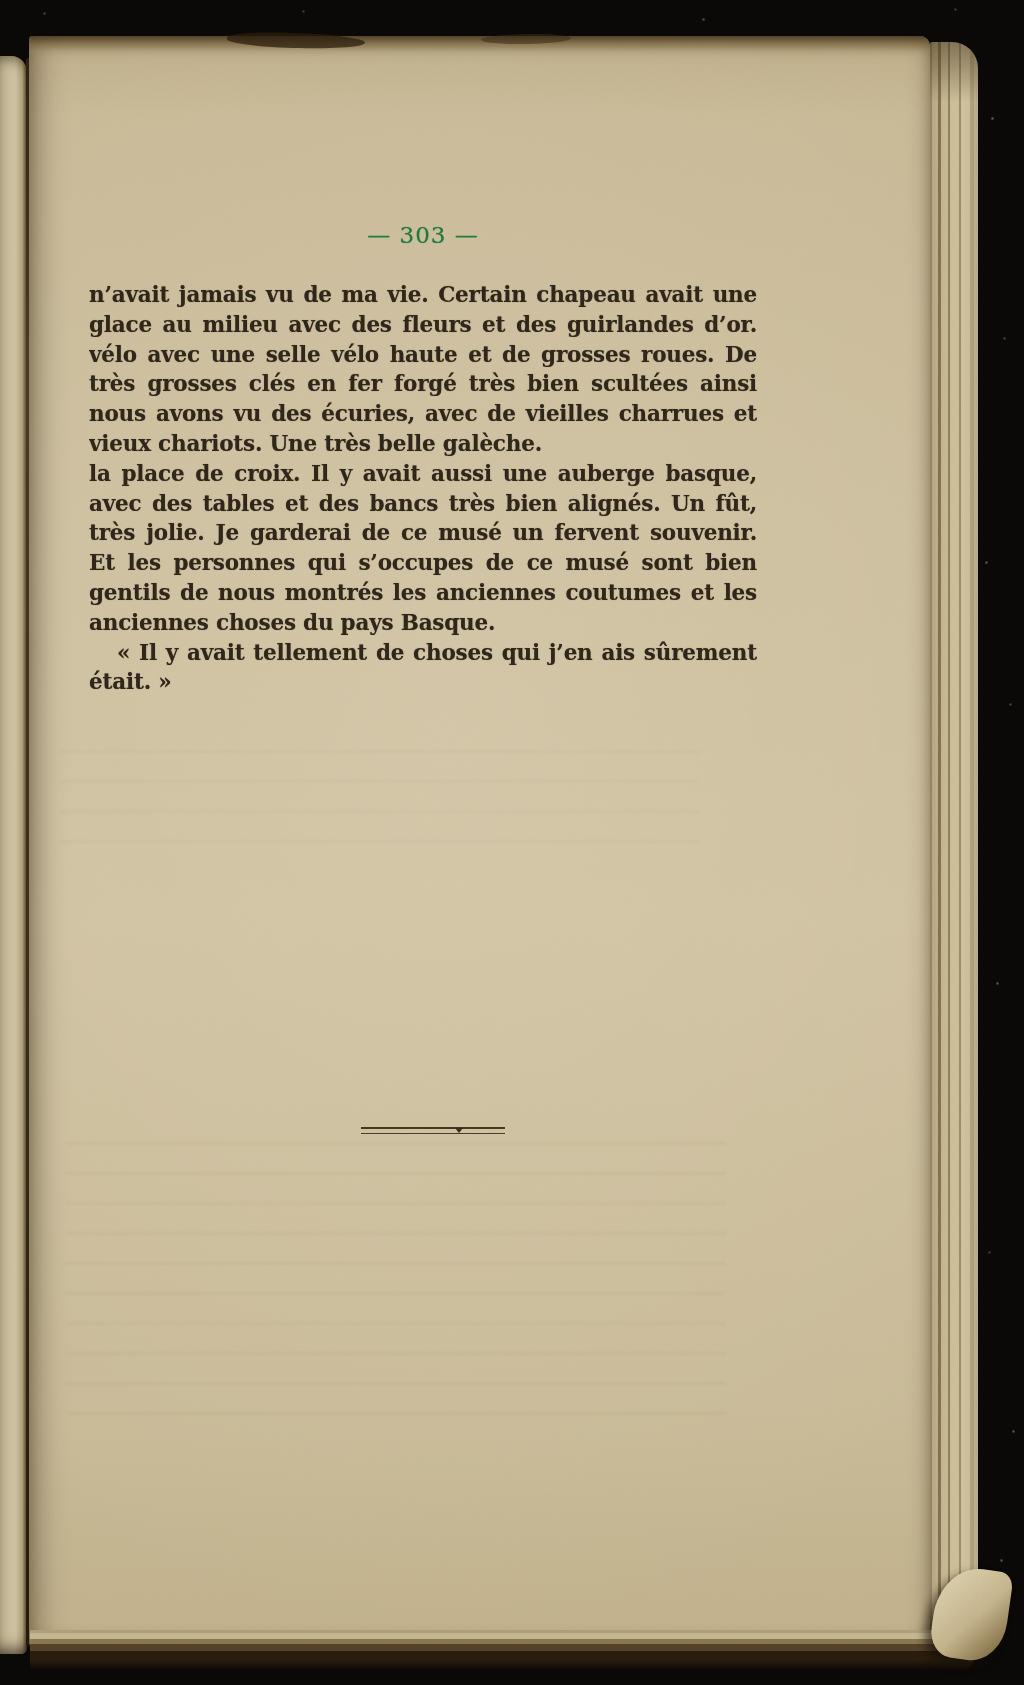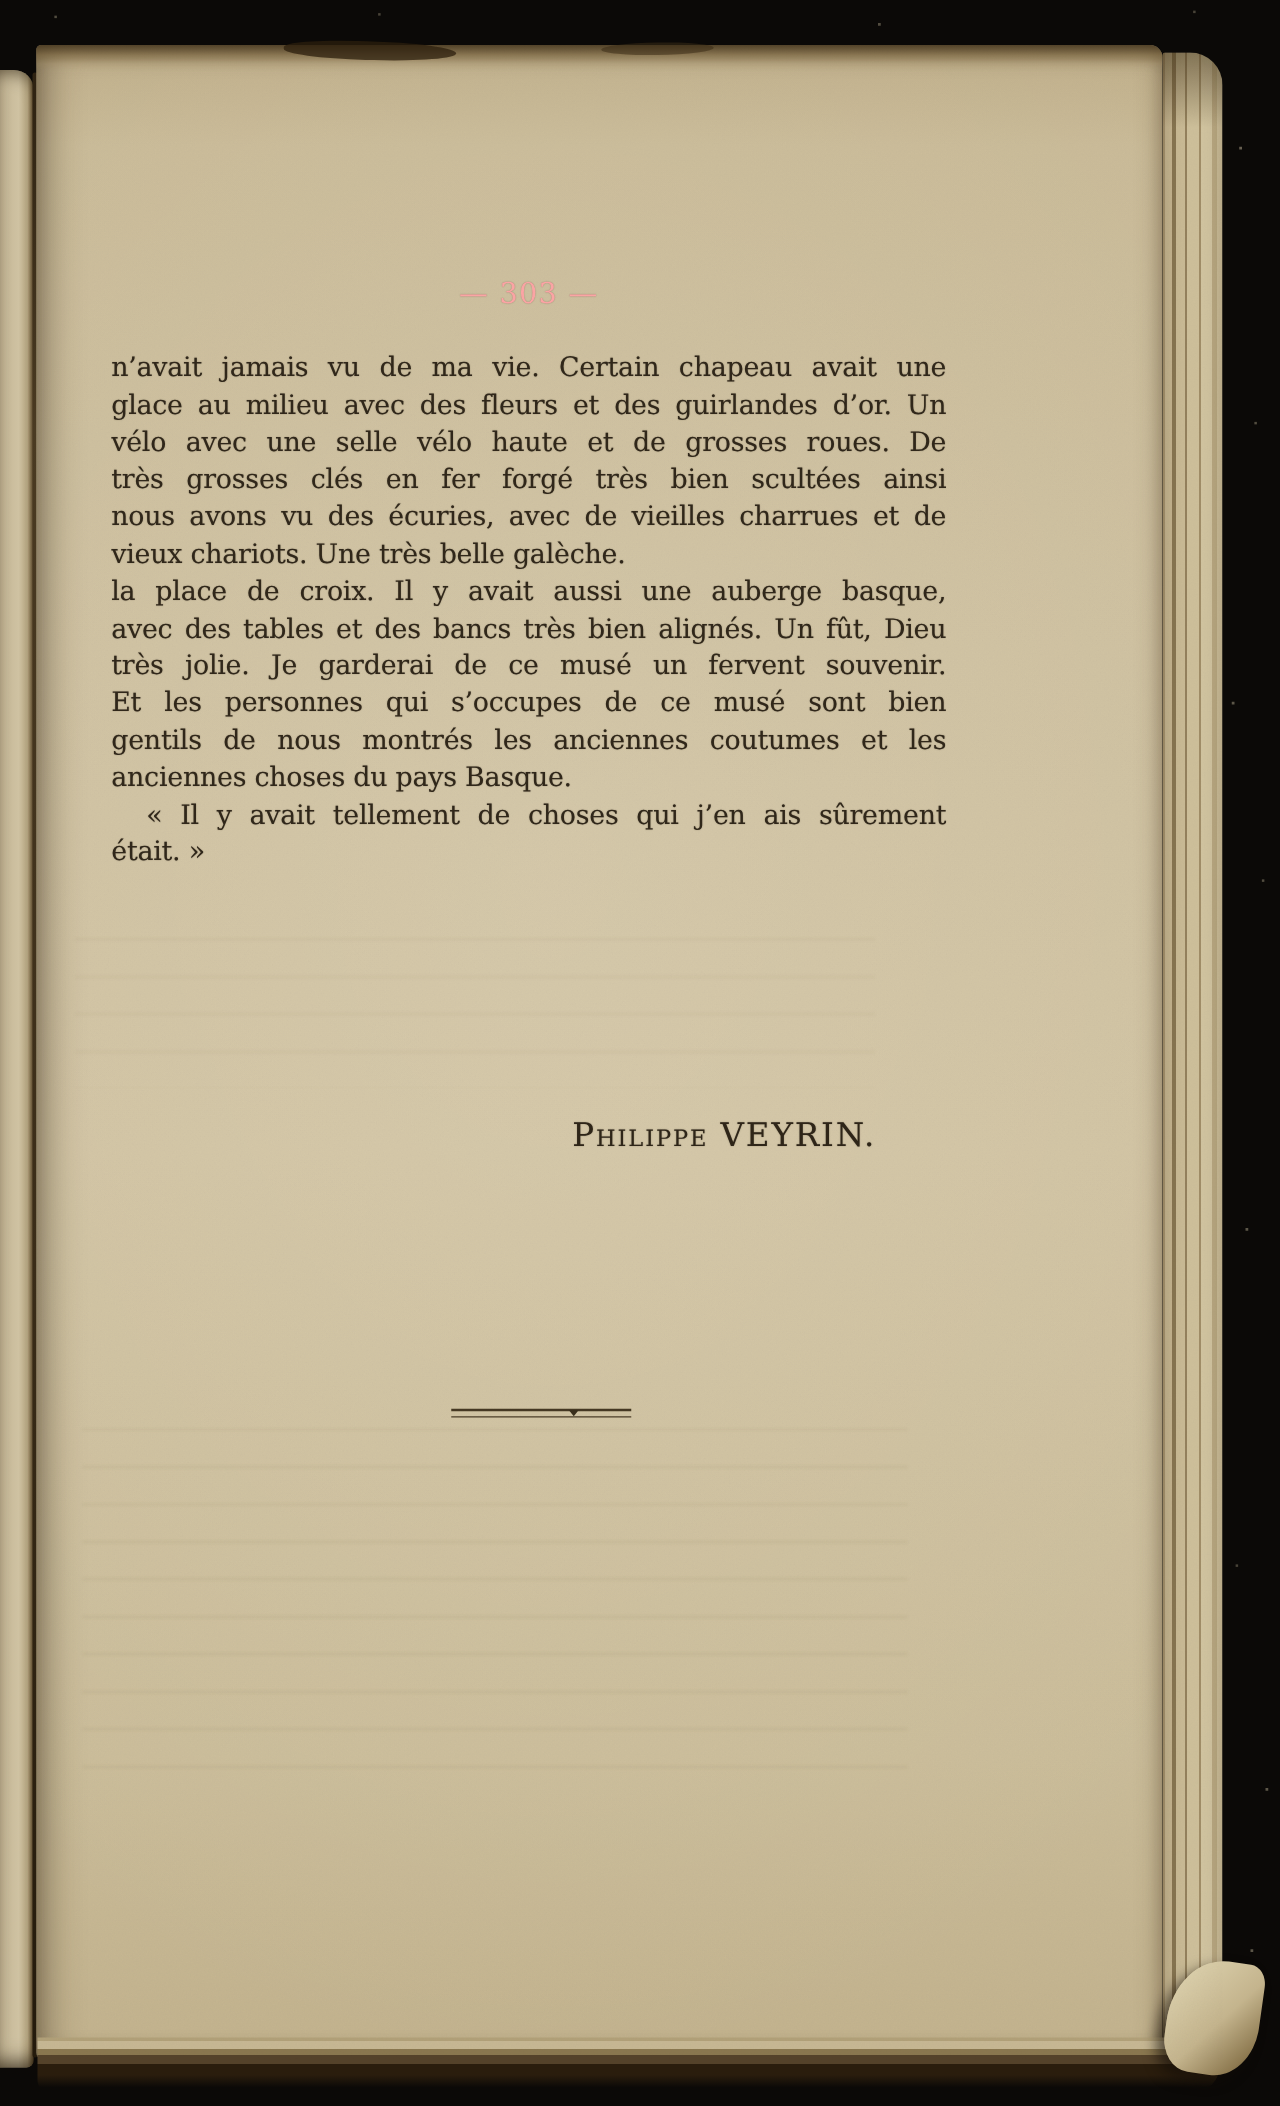--- a/index.html
+++ b/index.html
@@ -110,33 +110,34 @@
     position: absolute; left: 60px; top: 750px; width: 640px; height: 120px;
     background: repeating-linear-gradient(180deg,
       rgba(125,105,70,.04) 0 3px, rgba(125,105,70,0) 3px 30px);
     filter: blur(1px); pointer-events: none;
   }
   
   .page-number {
     position: absolute; left: 89px; top: 222px; width: 668px;
     text-align: center;
     font-size: 23px; letter-spacing: 1px;
-    color: #fca5a5; text-shadow: 0 0 1px rgba(48,39,26,.4);
+    color: #15803d; text-shadow: 0 0 1px rgba(48,39,26,.4);
   }
   .body-text {
     position: absolute; left: 89px; top: 280px; width: 668px;
     color: #30271a;
     font-size: 21.5px;
     letter-spacing: -0.2px;
     text-shadow: 0 0 1px rgba(48,39,26,.45);
   }
   .ln {
     height: 29.8px; line-height: 29.8px; overflow: hidden;
     text-align: justify; text-align-last: justify; text-justify: inter-word;
     white-space: normal;
+    font-weight: bold;
   }
   .ln.end { text-align-last: left; }
   .ln.ind-lg { padding-left: 48px; }
   .ln.ind-sm { padding-left: 28px; }
   .signature {
     position: absolute; left: 89px; top: 894px; width: 612px;
     text-align: right;
     color: #2e2518; text-shadow: 0 0 1px rgba(46,37,24,.5);
     font-size: 26px; letter-spacing: 1.5px;
   }
@@ -195,21 +196,20 @@
       <div class="ln">Et les personnes qui s’occupes de ce musé sont bien</div>
       <div class="ln">gentils de nous montrés les anciennes coutumes et les</div>
       <div class="ln end">anciennes choses du pays Basque.</div>
     </div>
     <div>
       <div class="ln ind-sm">« Il y avait tellement de choses qui j’en ais sûrement</div>
       <div class="ln end">était. »</div>
     </div>
   </div>
 
-  <div class="signature"><span class="given">Philippe</span> <span class="family">VEYRIN.</span></div>
 
   <div class="divider">
     <div class="rule-top"></div>
     <div class="rule-bottom"></div>
     <div class="tick"></div>
   </div>
 
   <svg class="grain" width="949" height="1612">
     <filter id="paperNoise">
       <feTurbulence type="fractalNoise" baseFrequency="0.9" numOctaves="2" stitchTiles="stitch"></feTurbulence>

